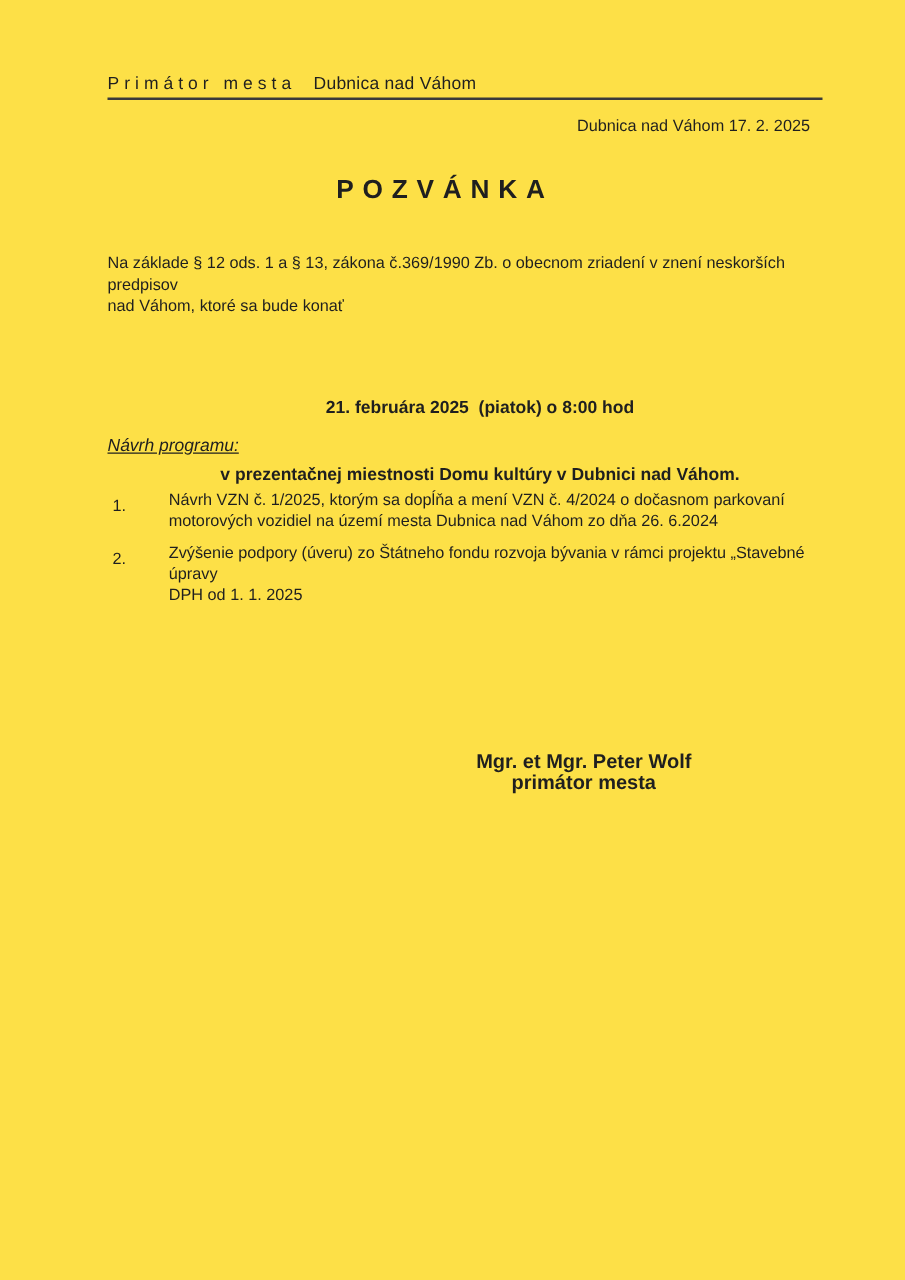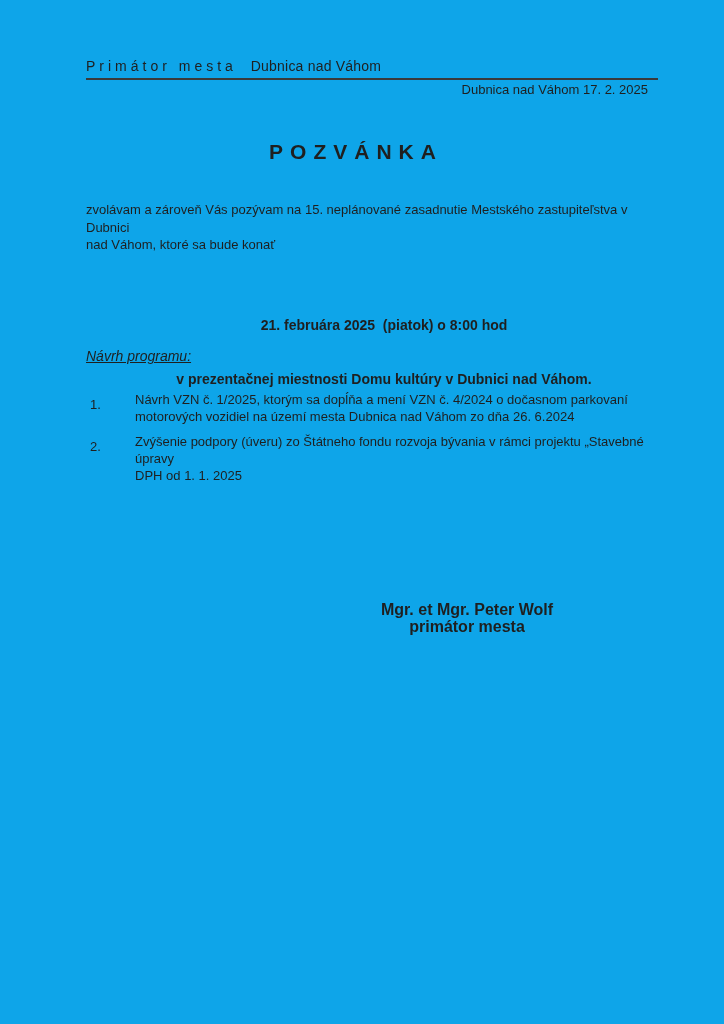--- a/index.html
+++ b/index.html
@@ -4,21 +4,21 @@
 <style>
   html, body {
     margin: 0;
     padding: 0;
     background: #ffffff;
   }
   .page {
     position: relative;
     width: 724px;
     height: 1024px;
-    background: #0ea5e9;
+    background: #fde047;
     font-family: "Liberation Sans", sans-serif;
     color: #1f1f1f;
     overflow: hidden;
   }
 
   
   .header {
     position: absolute;
     left: 86px;
     right: 66px;
@@ -32,21 +32,21 @@
     white-space: nowrap;
   }
   .office {
     letter-spacing: 4px;
   }
   .office-city {
     margin-left: 10px;
     letter-spacing: 0.2px;
   }
   .dateline {
-    margin-top: 2px;
+    margin-top: 13px;
     padding-right: 10px;
     text-align: right;
     font-size: 13px;
     line-height: 15px;
   }
 
   
   .title {
     position: absolute;
     left: 0;
@@ -138,21 +138,21 @@
     <div class="header-rule">
       <span class="office">Primátor mesta</span>
       <span class="office-city">Dubnica nad Váhom</span>
     </div>
     <div class="dateline">Dubnica nad Váhom 17. 2. 2025</div>
   </div>
 
   <div class="title">POZVÁNKA</div>
 
   <div class="intro">
-    <div>zvolávam a zároveň Vás pozývam na 15. neplánované zasadnutie Mestského zastupiteľstva v Dubnici</div>
+    <div>Na základe § 12 ods. 1 a § 13, zákona č.369/1990 Zb. o obecnom zriadení v znení neskorších predpisov</div>
     <div>nad Váhom, ktoré sa bude konať</div>
   </div>
 
   <div class="meeting">
     <div>21. februára 2025  (piatok) o 8:00 hod</div>
     <div>v prezentačnej miestnosti Domu kultúry v Dubnici nad Váhom.</div>
   </div>
 
   <div class="agenda-heading">Návrh programu:</div>
 

